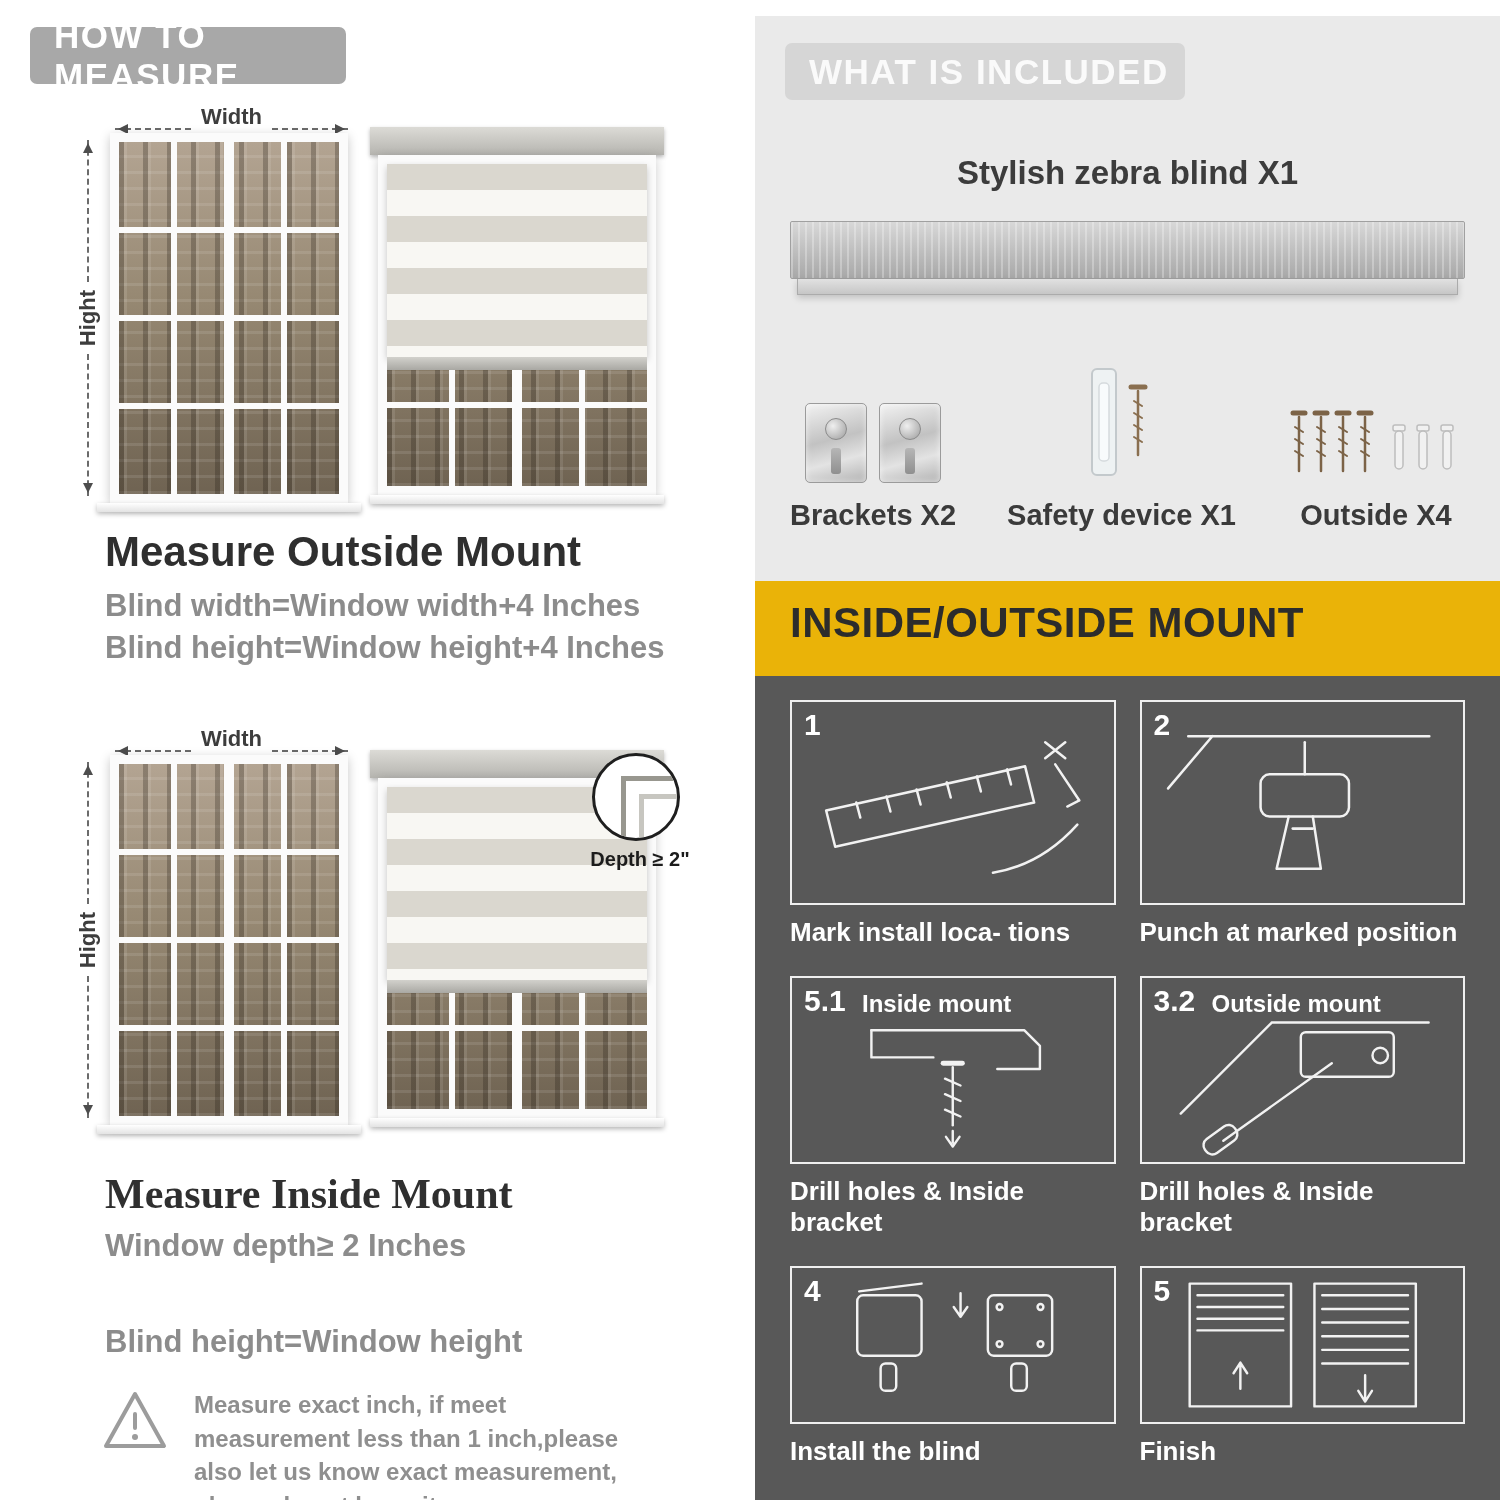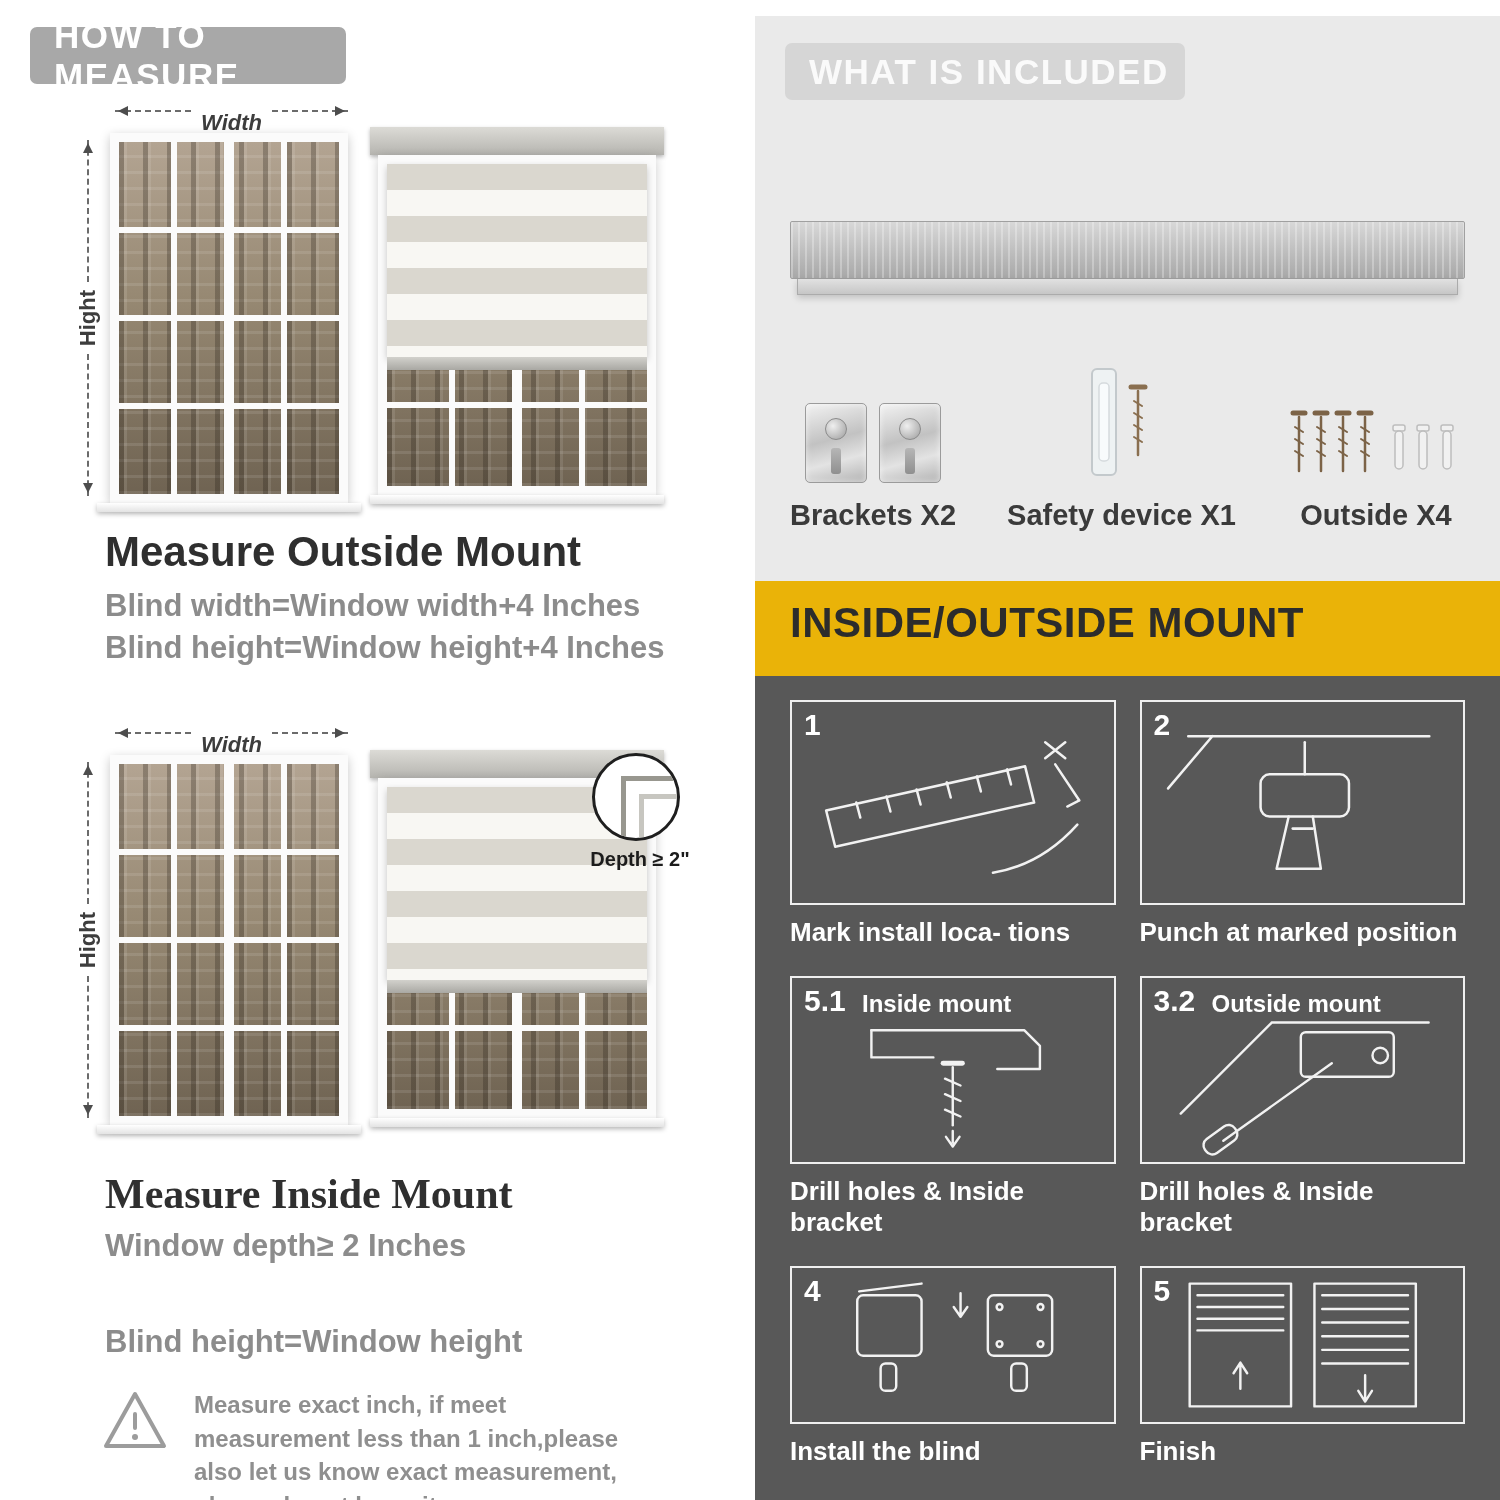--- a/index.html
+++ b/index.html
@@ -38,21 +38,21 @@
   
   .blind{position:absolute;}
   .cassette{position:absolute;left:0;right:0;top:0;height:28px;background:linear-gradient(180deg,#dcdbd6,#b5b4af);box-shadow:0 2px 4px rgba(0,0,0,.28);}
   .window-part{position:absolute;left:8px;right:8px;top:28px;bottom:9px;background:#fbfbfb;border:9px solid #fbfbfb;box-shadow:0 3px 10px rgba(0,0,0,.2), inset 0 0 0 1px #dcdcdc;}
   .stripes{position:absolute;left:0;right:0;top:0;height:60%;
     background:repeating-linear-gradient(180deg,#dad7cf 0 26px,#f8f7f3 26px 52px);
     box-shadow:0 3px 7px rgba(0,0,0,.22);}
   .bottom-rail{position:absolute;left:0;right:0;top:60%;height:13px;background:linear-gradient(#d2d1cc,#a9a8a3);}
 
   
-  .dim-h{position:absolute;display:flex;align-items:flex-start;height:20px;font-style:italic;}
+  .dim-h{position:absolute;display:flex;align-items:flex-end;height:20px;}
   .dim-h .line{flex:1;border-top:2px dashed #6b6b6b;height:0;position:relative;}
   .dim-h .line.l::before{content:"";position:absolute;left:-2px;top:-6px;border:5px solid transparent;border-right:10px solid #4d4d4d;}
   .dim-h .line.r::after{content:"";position:absolute;right:-2px;top:-6px;border:5px solid transparent;border-left:10px solid #4d4d4d;}
   .dim-label{font-size:22px;font-weight:bold;color:#3d3d3d;padding:0 10px;white-space:nowrap;}
   .dim-v{position:absolute;display:flex;flex-direction:column;align-items:center;width:20px;}
   .dim-v .vline{flex:1;border-left:2px dashed #6b6b6b;width:0;position:relative;}
   .dim-v .vline.t::before{content:"";position:absolute;top:-2px;left:-6px;border:5px solid transparent;border-bottom:10px solid #4d4d4d;}
   .dim-v .vline.b::after{content:"";position:absolute;bottom:-2px;left:-6px;border:5px solid transparent;border-top:10px solid #4d4d4d;}
   .dim-label-v{font-size:22px;font-weight:bold;color:#3d3d3d;writing-mode:vertical-rl;transform:rotate(180deg);padding:8px 0;}
 
@@ -182,20 +182,21 @@
     <p>Measure exact inch, if meet measurement less than 1 inch,please also let us know exact measurement, please do not leave it</p>
   </div>
 </div>
 
 <div class="panel right">
 
   <div class="included">
     <div class="badge badge-light">
       <span>WHAT IS INCLUDED</span>
     </div>
+    <h3 class="product-title">Stylish zebra blind X1</h3>
     <div class="rail">
       <div class="rail-top"></div>
       <div class="rail-bottom"></div>
     </div>
     <div class="items-row">
       <div class="item">
         <div class="item-icons">
           <div class="bracket-icon"></div>
           <div class="bracket-icon"></div>
         </div>

